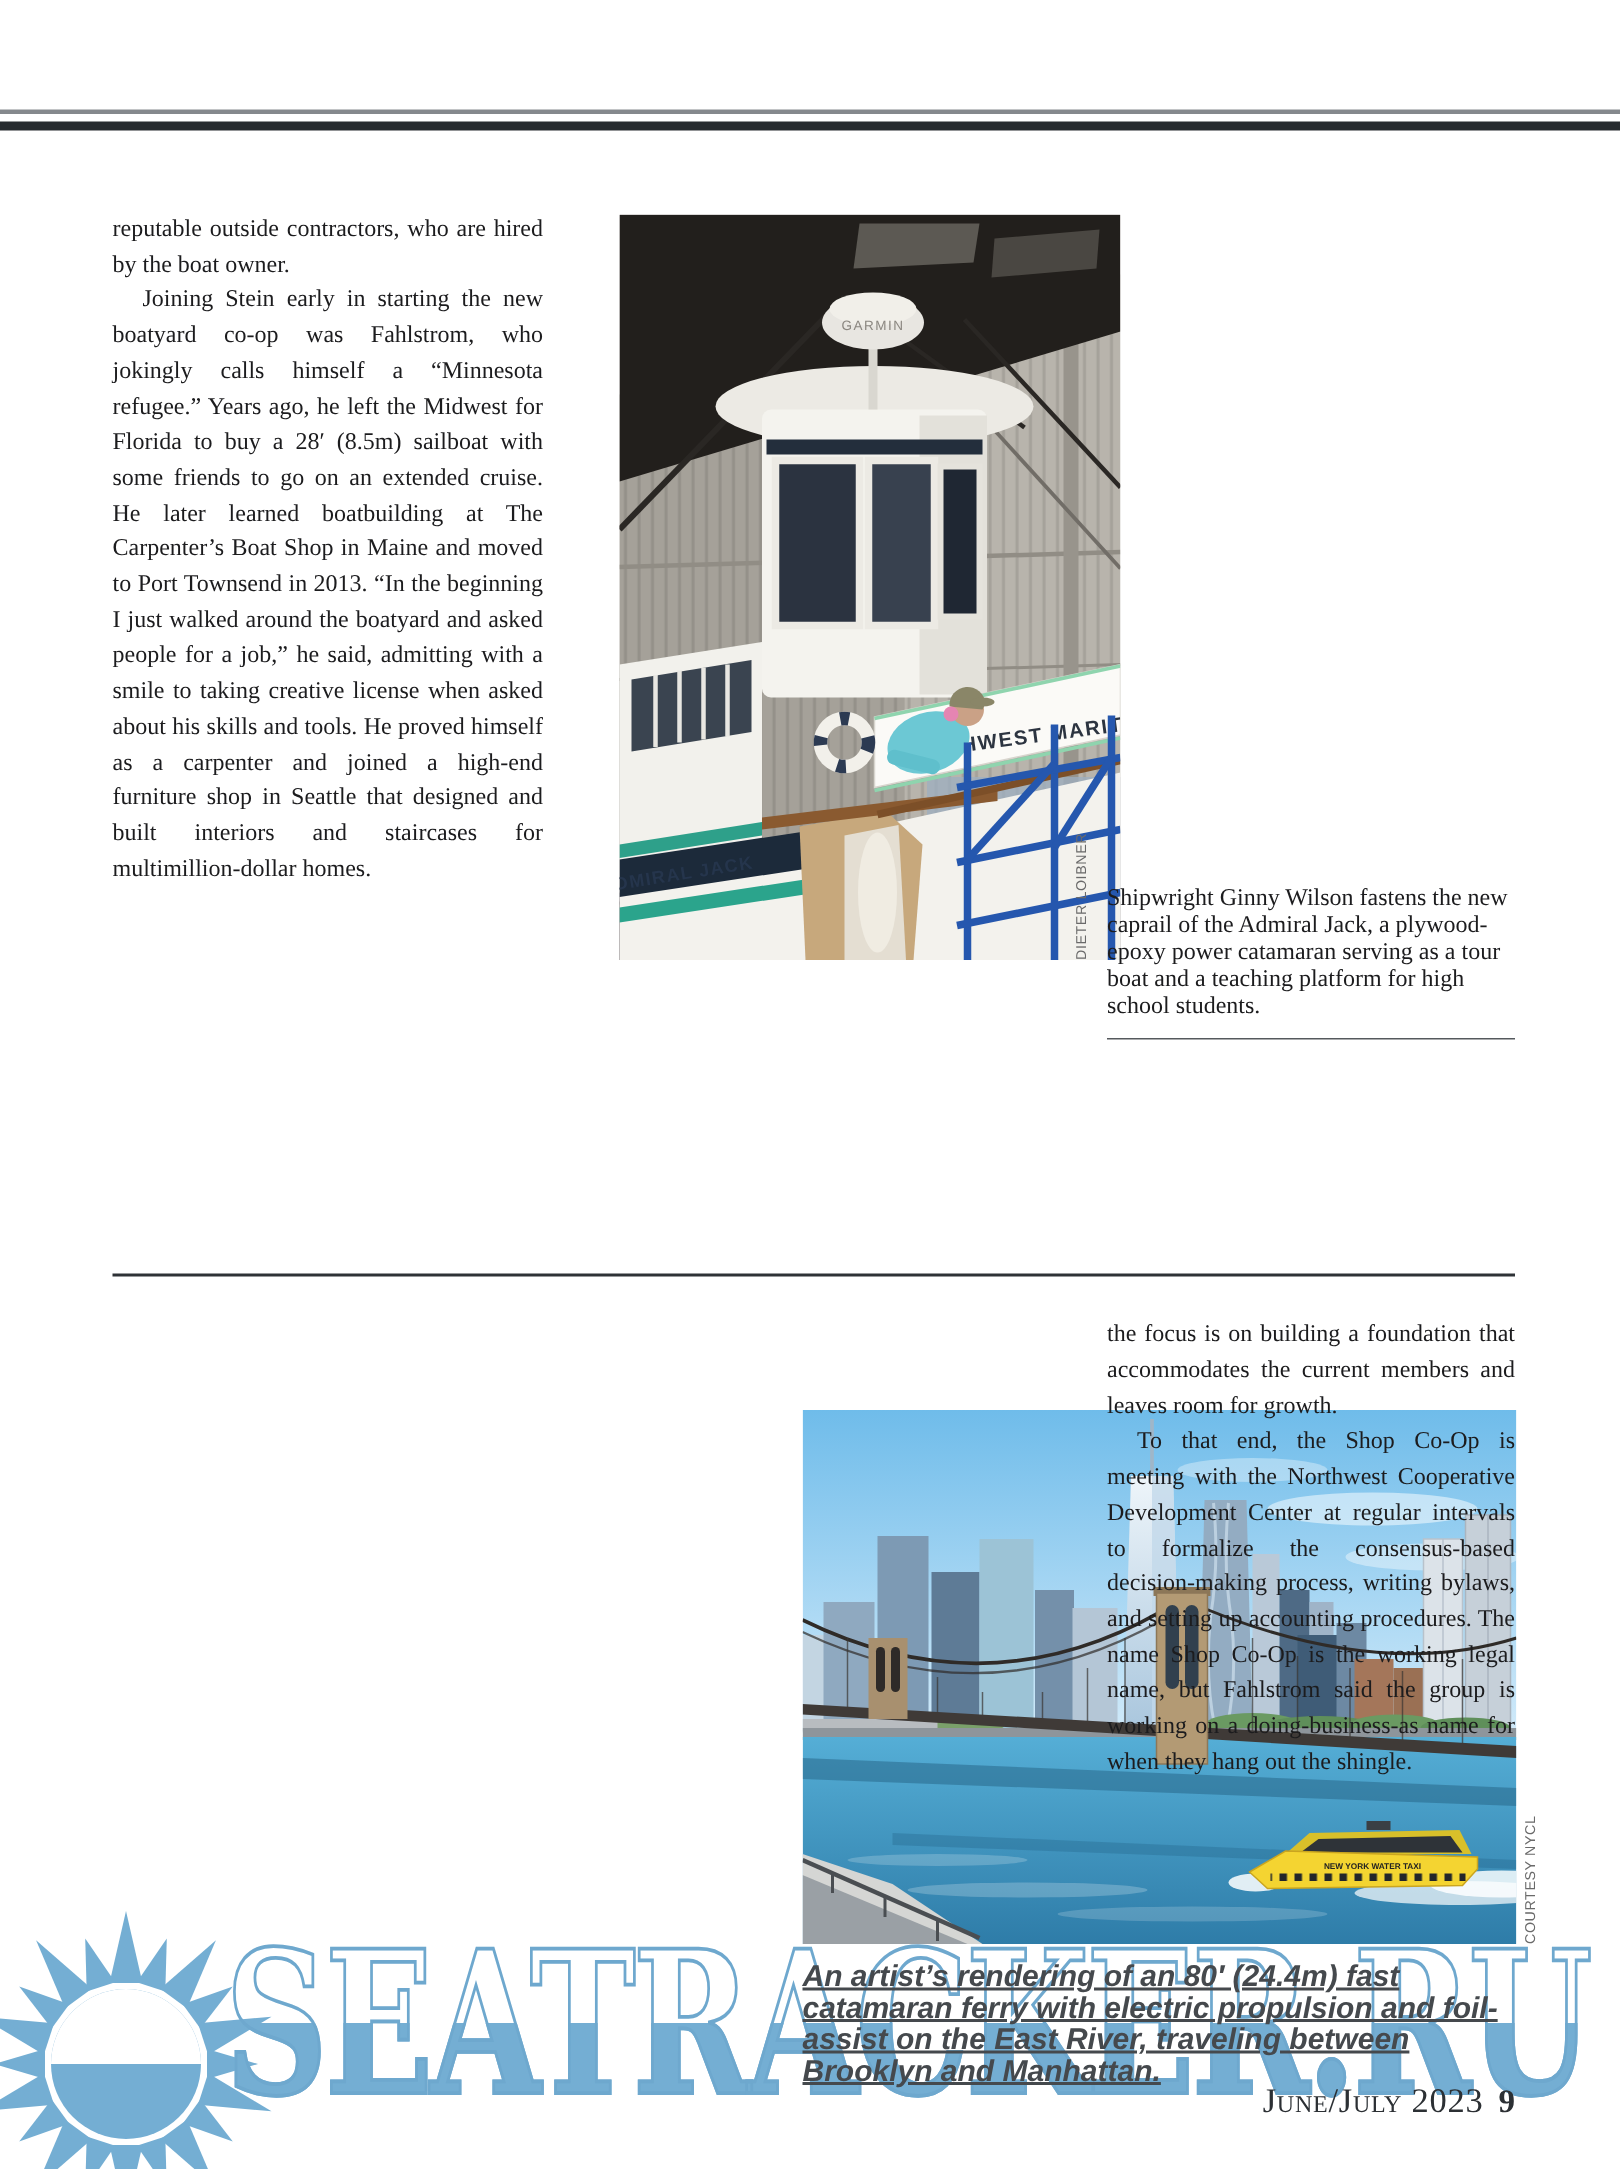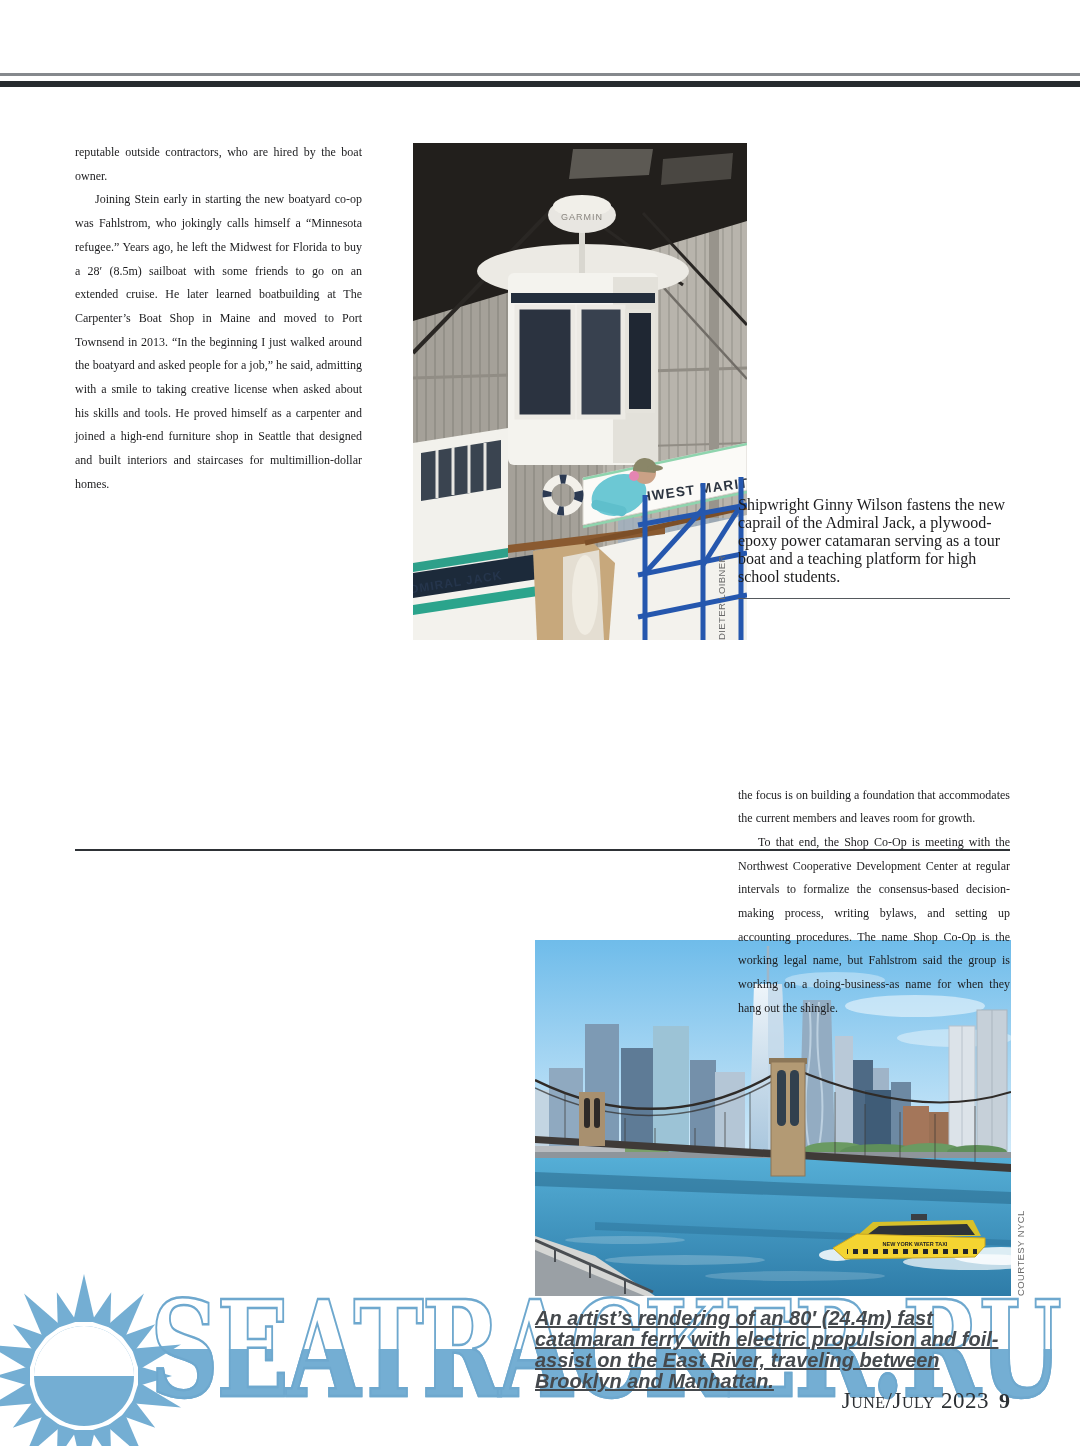--- a/index.html
+++ b/index.html
@@ -3,21 +3,21 @@
 <meta charset="utf-8">
 <style>
   html,body{margin:0;padding:0;}
   .page{
     position:relative;width:1080px;height:1446px;background:#ffffff;
     overflow:hidden;font-family:"Liberation Serif","DejaVu Serif",serif;color:#1c1c1e;
   }
   .rule-thin{position:absolute;left:0;top:73px;width:1080px;height:3px;background:#85898d;}
   .rule-thick{position:absolute;left:0;top:81px;width:1080px;height:6px;background:#272b2f;}
 
-  .body-text{font-size:12px;line-height:23.7px;text-align:justify;}
+  .body-text{font-size:16px;line-height:23.7px;text-align:justify;}
   .body-text p{margin:0;}
   .ind{text-indent:20px;}
 
   .a1-left{position:absolute;left:75px;top:141px;width:287px;}
   .a1-right{position:absolute;left:738px;top:277px;width:272px;margin-top:48px;}
 
   .photo-frame{position:absolute;overflow:hidden;}
   .p1{left:378px;top:143px;width:334px;height:497px;padding-left:35px;}
   .p2{left:535px;top:940px;width:476px;height:356px;}
   .photo-frame svg{display:block;width:100%;height:100%;}

